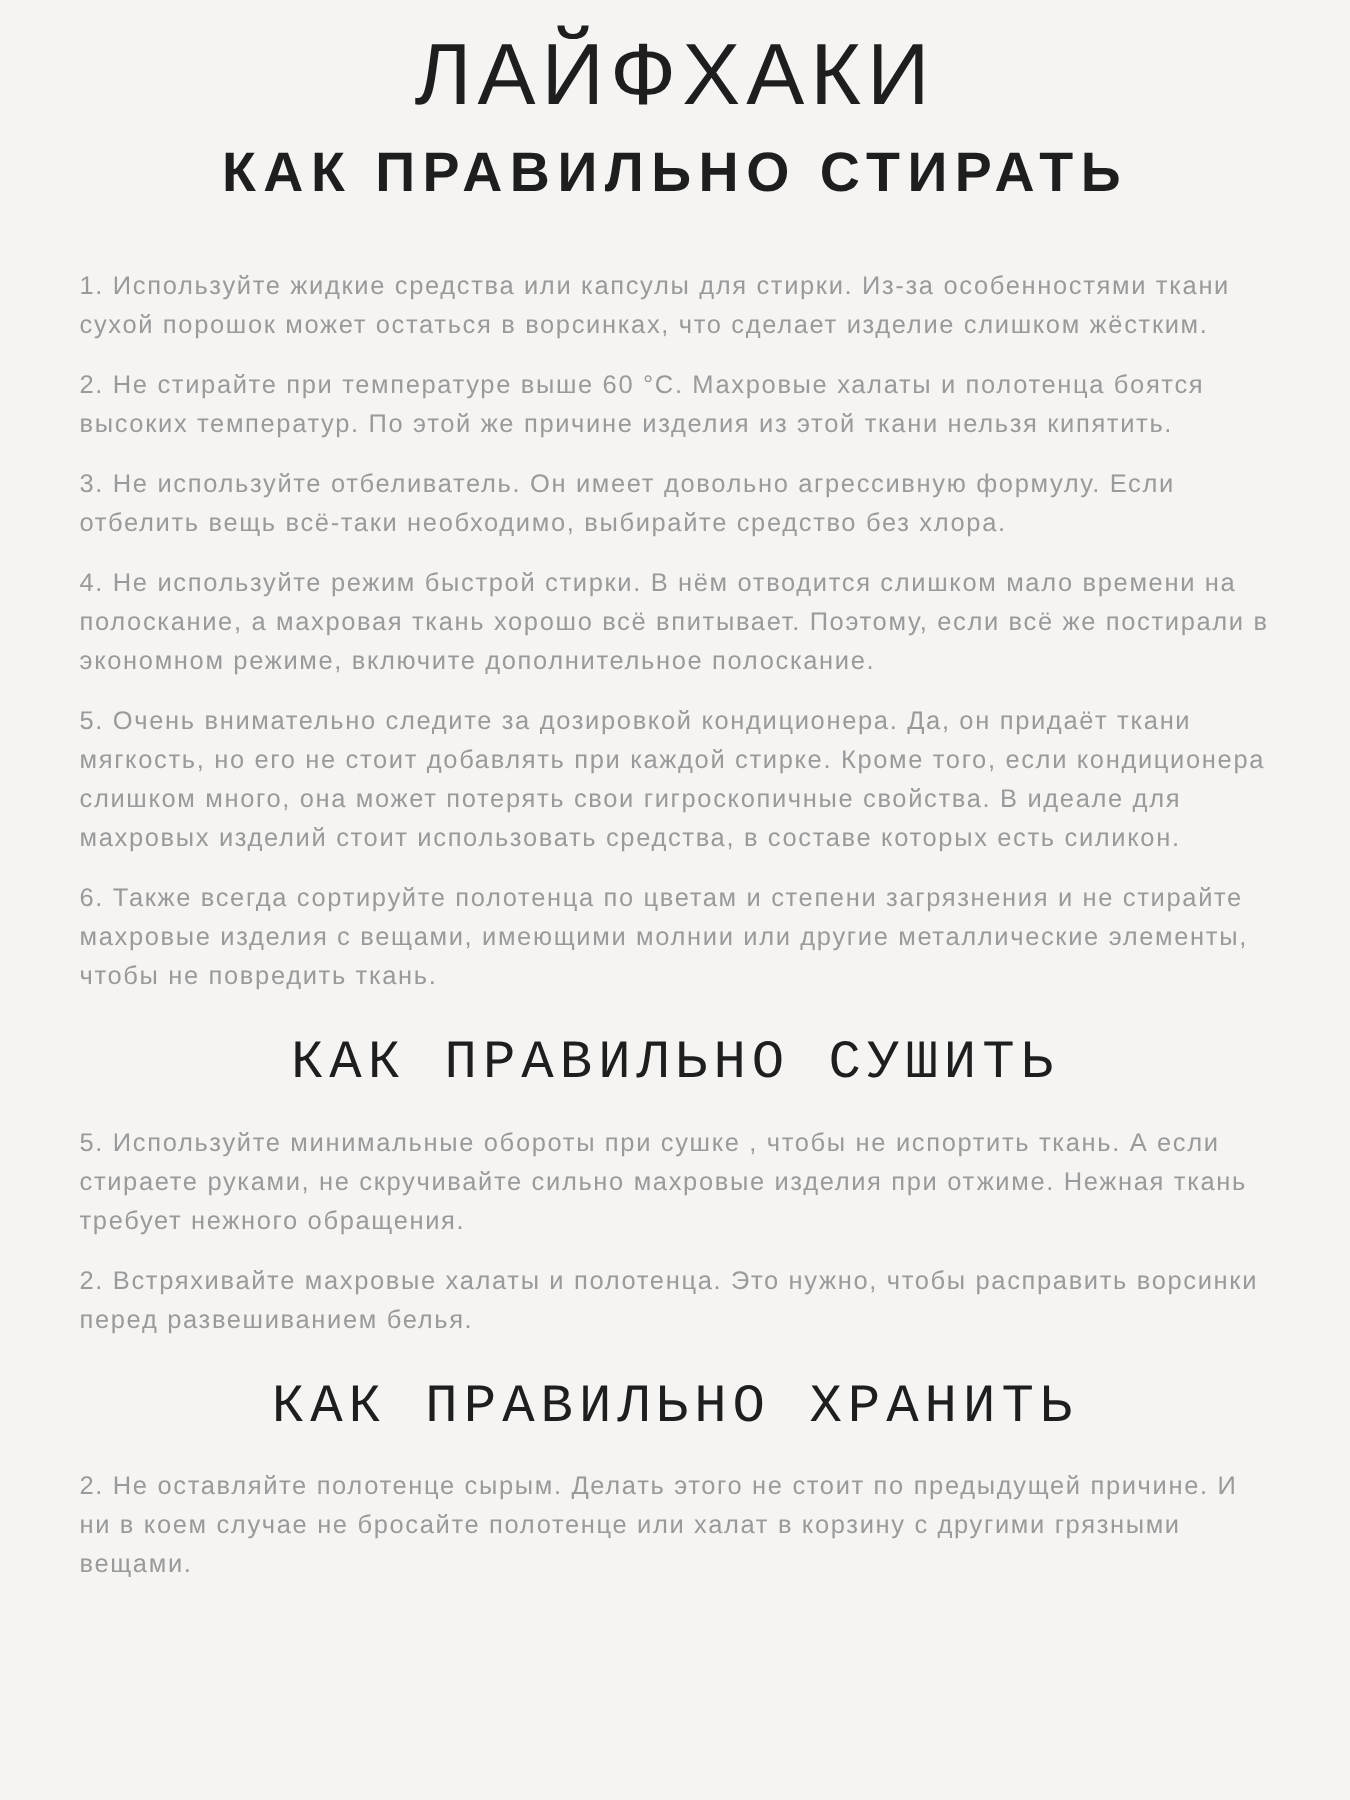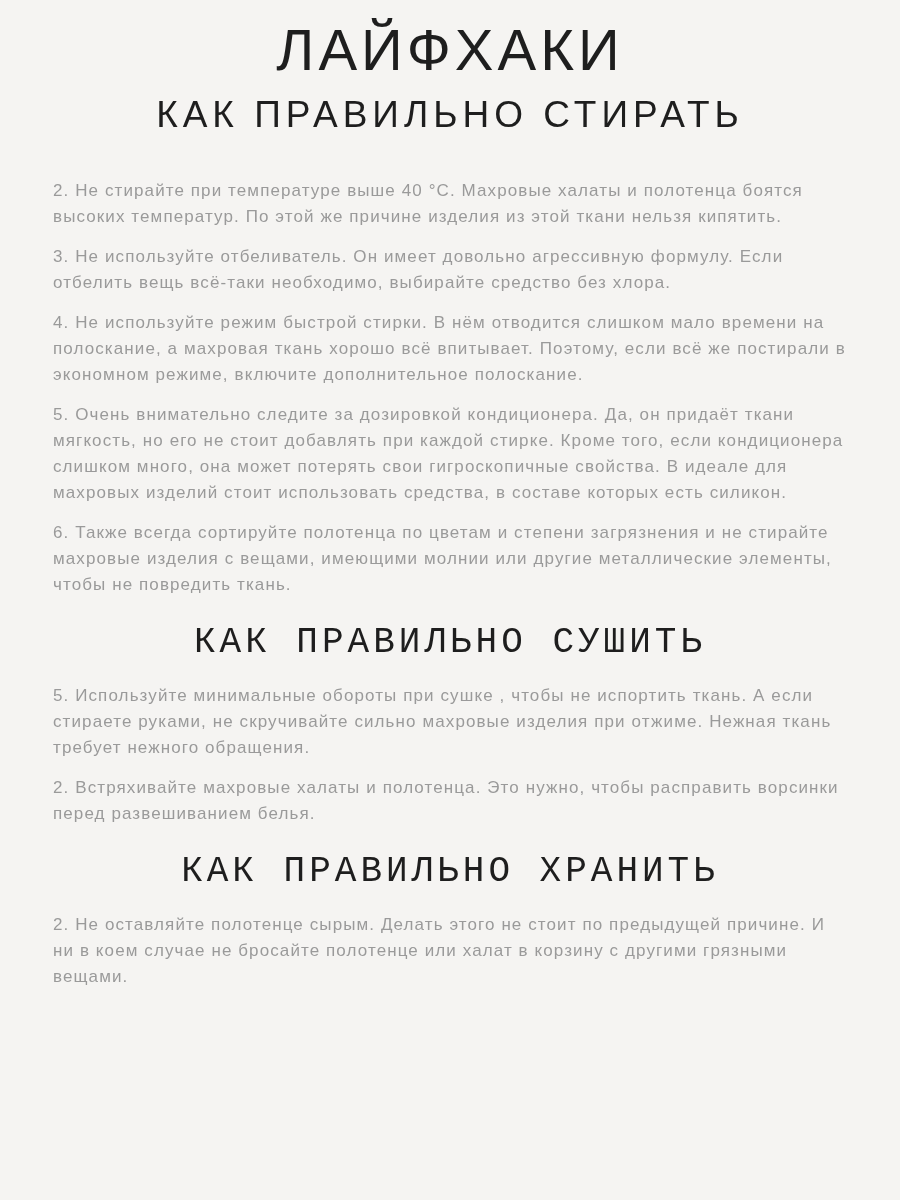--- a/index.html
+++ b/index.html
@@ -24,21 +24,21 @@
     font-size: 58px;
     font-weight: 400;
     color: #1e1e1e;
     text-align: center;
     letter-spacing: 4px;
     line-height: 1.12;
     margin: 6px 0 0 0;
   }
   .page-subtitle {
     font-size: 37px;
-    font-weight: 400;
+    font-weight: 700;
     color: #1e1e1e;
     text-align: center;
     letter-spacing: 5px;
     line-height: 1.1;
     margin: 12px 0 0 0;
   }
   .content {
     margin-top: 42px;
   }
   .tip {
@@ -65,21 +65,22 @@
 
 <div class="page">
 
   <h1 class="page-title">ЛАЙФХАКИ</h1>
 
   <h2 class="page-subtitle">КАК ПРАВИЛЬНО СТИРАТЬ</h2>
 
   <div class="content">
 
     <section>
-      <p class="tip">2. Не стирайте при температуре выше 40 °С. Махровые халаты и полотенца боятся высоких температур. По этой же причине изделия из этой ткани нельзя кипятить.</p>
+      <p class="tip">1. Используйте жидкие средства или капсулы для стирки. Из-за особенностями ткани сухой порошок может остаться в ворсинках, что сделает изделие слишком жёстким.</p>
+      <p class="tip">2. Не стирайте при температуре выше 60 °С. Махровые халаты и полотенца боятся высоких температур. По этой же причине изделия из этой ткани нельзя кипятить.</p>
       <p class="tip">3. Не используйте отбеливатель. Он имеет довольно агрессивную формулу. Если отбелить вещь всё-таки необходимо, выбирайте средство без хлора.</p>
       <p class="tip">4. Не используйте режим быстрой стирки. В нём отводится слишком мало времени на полоскание, а махровая ткань хорошо всё впитывает. Поэтому, если всё же постирали в экономном режиме, включите дополнительное полоскание.</p>
       <p class="tip">5. Очень внимательно следите за дозировкой кондиционера. Да, он придаёт ткани мягкость, но его не стоит добавлять при каждой стирке. Кроме того, если кондиционера слишком много, она может потерять свои гигроскопичные свойства. В идеале для махровых изделий стоит использовать средства, в составе которых есть силикон.</p>
       <p class="tip">6. Также всегда сортируйте полотенца по цветам и степени загрязнения и не стирайте махровые изделия с вещами, имеющими молнии или другие металлические элементы, чтобы не повредить ткань.</p>
     </section>
 
     <section>
       <h3 class="section-heading">КАК ПРАВИЛЬНО СУШИТЬ</h3>
       <p class="tip">5. Используйте минимальные обороты при сушке , чтобы не испортить ткань. А если стираете руками, не скручивайте сильно махровые изделия при отжиме. Нежная ткань требует нежного обращения.</p>
       <p class="tip">2. Встряхивайте махровые халаты и полотенца. Это нужно, чтобы расправить ворсинки перед развешиванием белья.</p>

